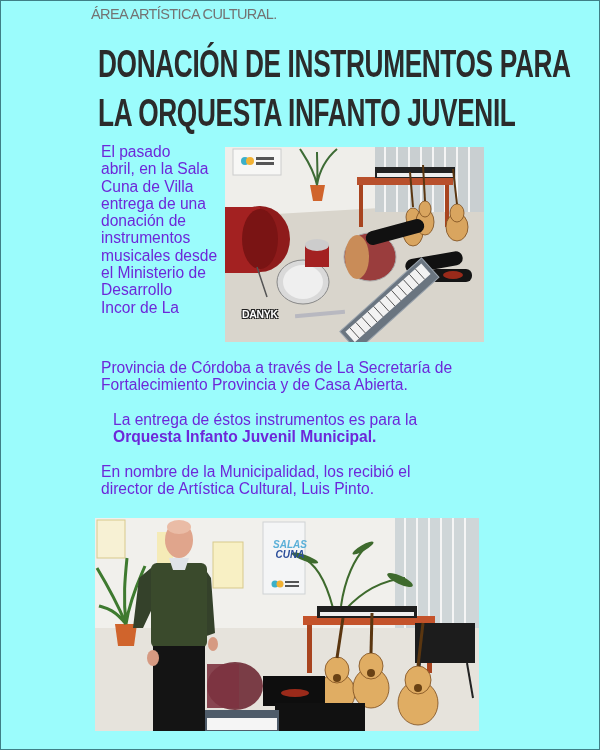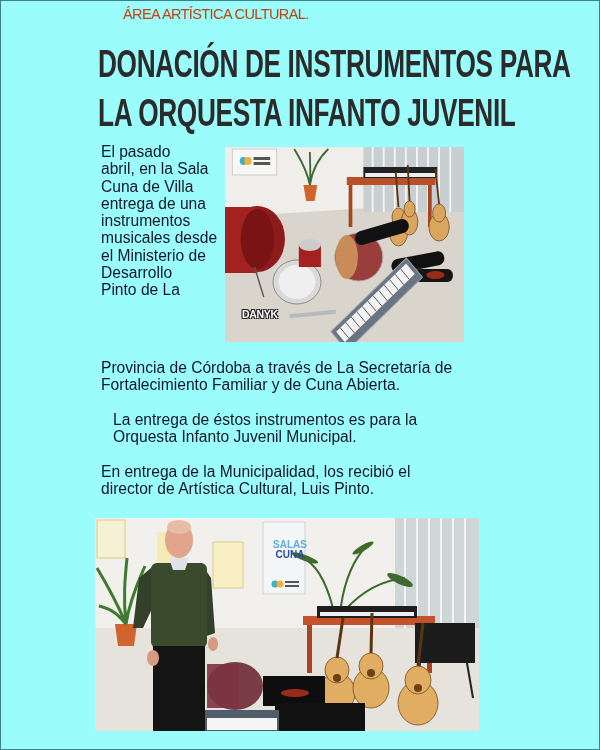--- a/index.html
+++ b/index.html
@@ -9,47 +9,46 @@
     position: relative;
     font-family: "Liberation Sans", sans-serif;
     color: #333333;
   }
   .frame {
     position: absolute; left: 0; top: 0; width: 598px; height: 748px;
     border: 1px solid #3f7f86;
   }
   .section-label {
     position: absolute; left: 91px; top: 6px;
-    font-size: 14.5px; letter-spacing: -0.6px; color: #c2410c;
+    font-size: 14.5px; letter-spacing: -0.6px; color: #737373;
     white-space: nowrap;
-    margin-left: 32px;
   }
   .title {
     position: absolute; left: 98px; top: 40px; width: 400px;
     font-family: "Liberation Sans", sans-serif; font-weight: bold;
     color: #2b2b2b; font-size: 38px; line-height: 49px;
     letter-spacing: -0.5px;
     transform: scaleX(0.69); transform-origin: left top;
     white-space: nowrap;
   }
   .title .line { display: block; width: 570px; }
   .body-text {
     position: absolute; left: 101px; font-size: 15.6px; line-height: 17.3px;
-    color: #0f172a;
+    color: #6d28d9;
   }
   .col-text { top: 143px; width: 122px; }
   .wide-text { top: 359px; width: 380px; }
   .para2 { top: 411px; width: 380px; margin-left: 12px; }
   .para3 { top: 463px; width: 380px; }
-  .bold { font-weight: normal; }
+  .bold { font-weight: bold; }
   .photo {
     position: absolute; overflow: hidden; background: #e8e6e0;
   }
-  .photo1 { left: 225px; top: 147px; width: 239px; height: 195px; }
-  .photo2 { left: 95px; top: 518px; width: 384px; height: 213px; }
+  .photo1 { left: 225px; top: 147px; width: 259px; height: 195px; }
+  .photo2 { left: 95px; top: 518px; width: 384px; height: 213px; font-style: italic; }
   .photo svg { display: block; width: 100%; height: 100%; }
   .watermark {
     position: absolute; left: 17px; top: 161px;
     font-size: 10.5px; font-weight: bold; color: #ffffff;
     text-shadow: -1px -1px 0 #222, 1px -1px 0 #222, -1px 1px 0 #222, 1px 1px 0 #222;
     letter-spacing: -0.3px;
   }
   .banner-text {
     position: absolute; left: 173px; top: 22px; width: 44px;
     font-size: 10px; font-weight: bold; line-height: 10px; text-align: center;
@@ -67,39 +66,40 @@
 <h1 class="title" style="margin:0;">
   <span class="line">DONACIÓN DE INSTRUMENTOS PARA</span>
   <span class="line">LA ORQUESTA INFANTO JUVENIL</span>
 </h1>
 
 <div class="body-text col-text">
   <div>El pasado</div>
   <div>abril, en la Sala</div>
   <div>Cuna de Villa</div>
   <div>entrega de una</div>
+  <div>donación de</div>
   <div>instrumentos</div>
   <div>musicales desde</div>
   <div>el Ministerio de</div>
   <div>Desarrollo</div>
-  <div>Pinto de La</div>
+  <div>Incor de La</div>
 </div>
 
 <div class="body-text wide-text">
   <div>Provincia de Córdoba a través de La Secretaría de</div>
-  <div>Fortalecimiento Familiar y de Cuna Abierta.</div>
+  <div>Fortalecimiento Provincia y de Casa Abierta.</div>
 </div>
 
 <div class="body-text para2">
   <div>La entrega de éstos instrumentos es para la</div>
   <div class="bold">Orquesta Infanto Juvenil Municipal.</div>
 </div>
 
 <div class="body-text para3">
-  <div>En entrega de la Municipalidad, los recibió el</div>
+  <div>En nombre de la Municipalidad, los recibió el</div>
   <div>director de Artística Cultural, Luis Pinto.</div>
 </div>
 
 <div class="photo photo1">
   <svg viewBox="0 0 259 195" preserveAspectRatio="none">
     <rect x="0" y="0" width="259" height="195" fill="#e7e4de"></rect>
     <rect x="0" y="0" width="259" height="70" fill="#efeeea"></rect>
     <polygon points="0,70 259,55 259,195 0,195" fill="#d9d5cc"></polygon>
 
     <rect x="150" y="0" width="109" height="65" fill="#c9cfd1"></rect>

